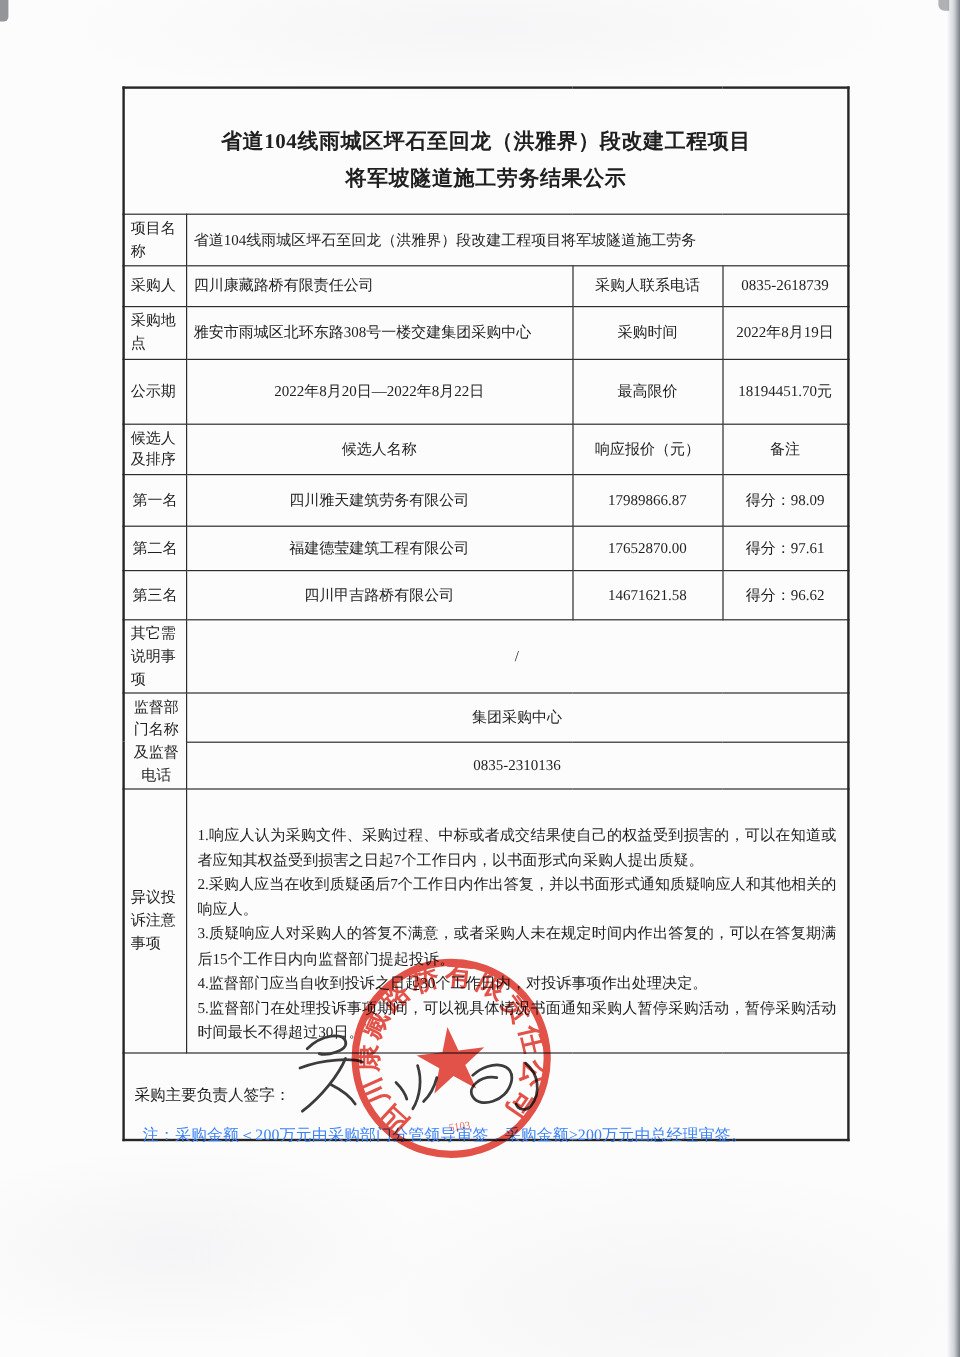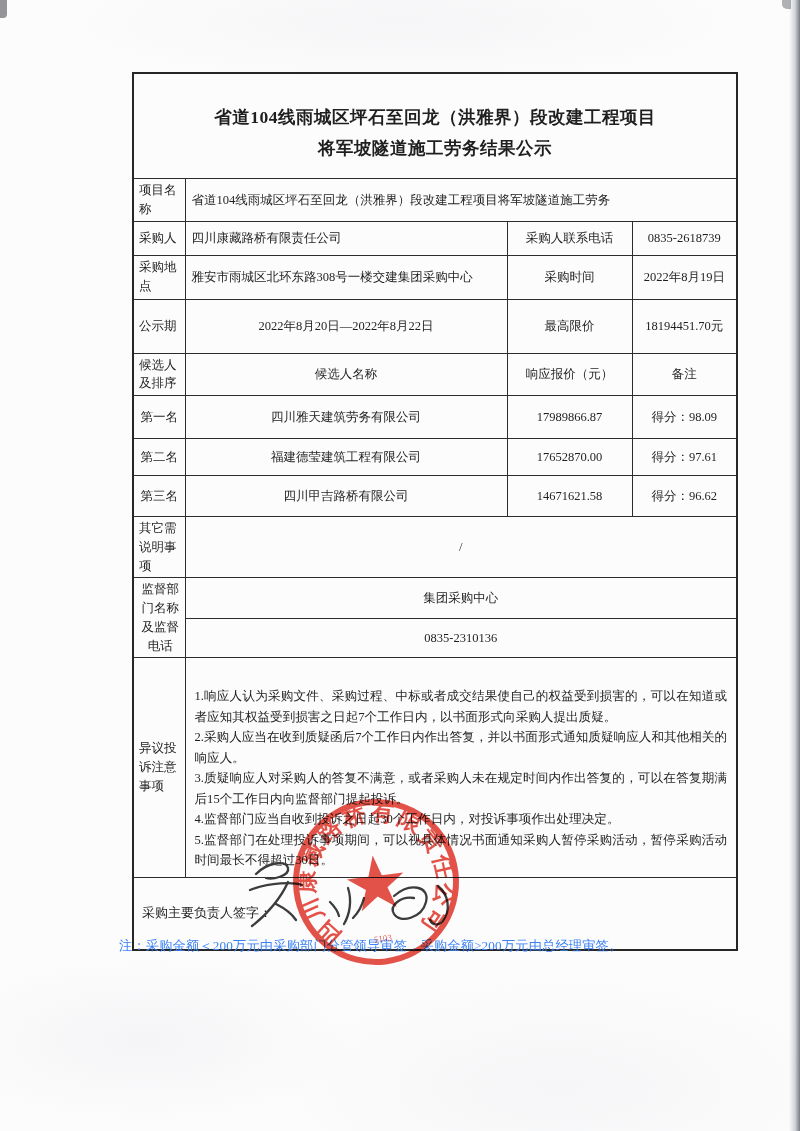--- a/index.html
+++ b/index.html
@@ -16,21 +16,21 @@
       radial-gradient(ellipse 420px 160px at 70% 96%, rgba(120,125,133,.05), transparent 70%),
       radial-gradient(ellipse 500px 90px at 50% 2%, rgba(120,125,133,.05), transparent 70%);
   }
   .edge-shadow{
     position:absolute;top:0;right:0;width:11px;height:1131px;
     background:linear-gradient(to right, rgba(130,136,146,0) 0%, rgba(130,136,146,.35) 55%, rgba(85,92,103,.8) 100%);
   }
   .speck-tl{position:absolute;left:0;top:0;width:7px;height:18px;background:#3c3f45;opacity:.55;border-radius:0 0 4px 0;}
   .speck-tr{position:absolute;right:9px;top:0;width:9px;height:9px;background:#53565c;opacity:.45;border-radius:0 0 0 5px;}
 
-  .sheet{position:absolute;left:132px;top:72px;width:604px;}
+  .sheet{position:absolute;left:102px;top:72px;width:604px;}
   table{width:100%;border-collapse:collapse;table-layout:fixed;border:2px solid #262626;}
   td{border:1.6px solid #2d2d2d;padding:2px 6px;font-size:12.5px;line-height:1.45;vertical-align:middle;}
   td.c{text-align:center;}
   td.l{text-align:left;}
   .label-cell{padding:2px 3px 2px 5px;line-height:1.5;word-break:break-all;}
   .title-cell{border-bottom:1.6px solid #2d2d2d;}
   .doc-title{
     text-align:center;font-weight:bold;font-size:17.5px;line-height:1.75;letter-spacing:.5px;
     padding-top:26px;
   }

